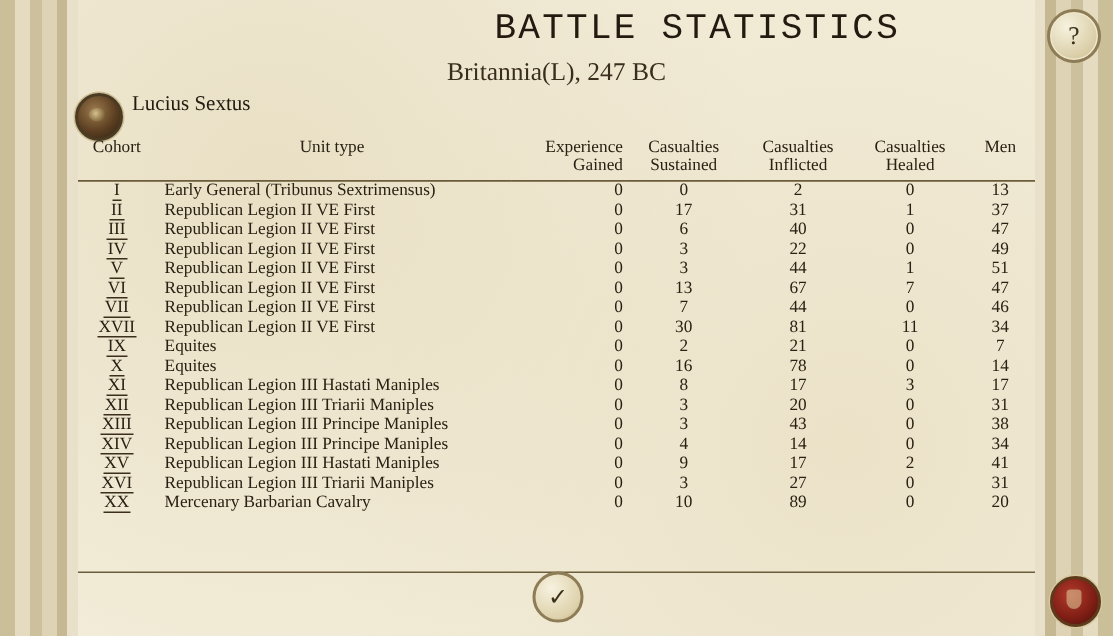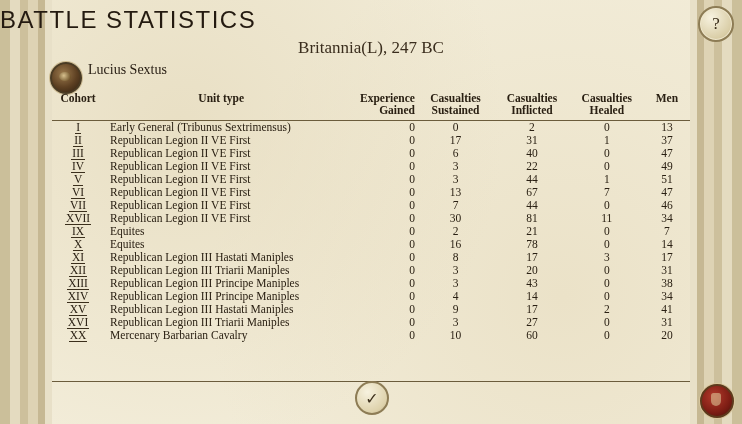--- a/index.html
+++ b/index.html
@@ -53,25 +53,25 @@
         #e4dbc0 32px, #e4dbc0 42px,
         #cbbf9a 42px, #cbbf9a 52px);
   }
 
   
   .title {
     position: absolute;
     top: 6px;
     left: 0;
     width: 600px;
-    text-align: left;
+    text-align: right;
     font-size: 24px;
     letter-spacing: 1.5px;
     color: #241a10;
-    font-family: Liberation Sans, sans-serif;
+    font-family: Liberation Mono, monospace;
   }
   .subtitle {
     position: absolute;
     top: 38px;
     left: 0;
     width: 742px;
     text-align: center;
     font-size: 17px;
     color: #3a2d1d;
   }
@@ -135,21 +135,21 @@
     top: 92px;
     width: 638px;
   }
   table {
     border-collapse: collapse;
     width: 638px;
     font-size: 11.5px;
     color: #2a2013;
   }
   thead th {
-    font-weight: bold;
+    font-weight: normal;
     font-size: 11.5px;
     color: #2a2013;
     padding: 0 2px 1px 2px;
     vertical-align: top;
     line-height: 12px;
   }
   thead tr.head-rule th {
     border-bottom: 1px solid #6b5c3c;
     height: 3px;
     padding: 0;
@@ -417,21 +417,21 @@
             <td class="c-sust">3</td>
             <td class="c-infl">27</td>
             <td class="c-heal">0</td>
             <td class="c-men">31</td>
           </tr>
           <tr>
             <td class="c-cohort"><span class="cohort-num">XX</span></td>
             <td class="c-unit">Mercenary Barbarian Cavalry</td>
             <td class="c-exp">0</td>
             <td class="c-sust">10</td>
-            <td class="c-infl">60</td>
+            <td class="c-infl">89</td>
             <td class="c-heal">0</td>
             <td class="c-men">20</td>
           </tr>
         </tbody>
     </table>
   </div>
 
   <div class="table-bottom-rule"></div>
 
   <div class="accept-btn">

